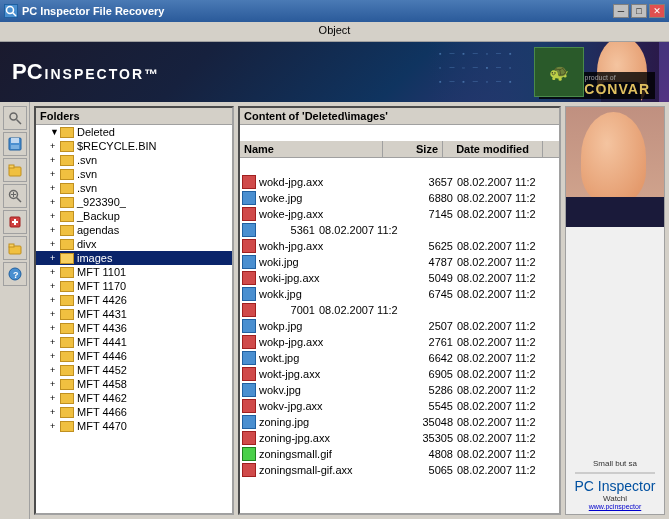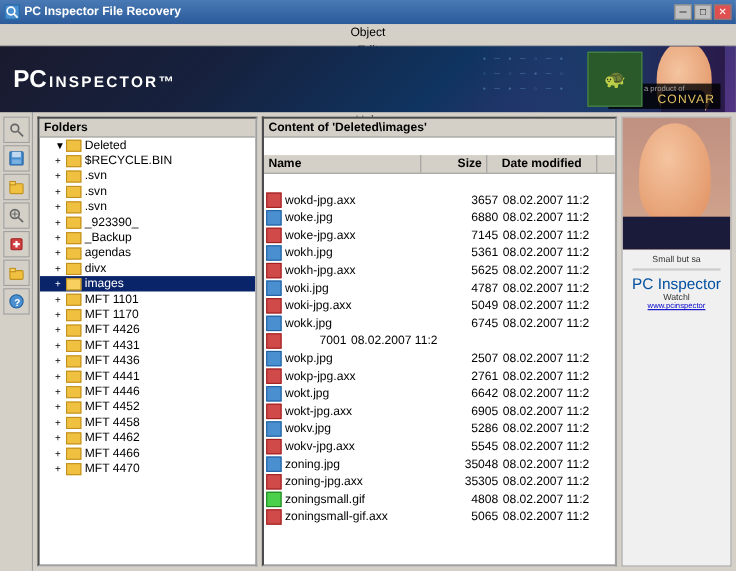--- a/index.html
+++ b/index.html
@@ -61,21 +61,21 @@
     .file-icon { width: 14px; height: 14px; background: #4a8fd0; border: 1px solid #2060a0; margin-right: 3px; flex-shrink: 0; }
     .file-icon.axx { background: #d04a4a; border-color: #a02020; }
     .file-icon.gif { background: #4ad04a; border-color: #208020; }
     .file-name { flex: 1; font-size: 11px; overflow: hidden; text-overflow: ellipsis; white-space: nowrap; }
     .file-size { width: 60px; text-align: right; font-size: 11px; padding-right: 4px; }
     .file-date { width: 100px; font-size: 11px; }
 
     
     .right-panel { width: 100px; border: 1px solid #a0a0a0; background: #e8e8e8; display: flex; flex-direction: column; overflow: hidden; }
     .right-img { height: 120px; background: linear-gradient(135deg, #d4a8a8, #f0d0d0); overflow: hidden; display: flex; align-items: center; justify-content: center; }
-    .right-ad { flex: 1; background: #f0f0f0; display: flex; flex-direction: column; align-items: center; justify-content: flex-start; padding: 4px; }
+    .right-ad { flex: 1; background: #f0f0f0; display: flex; flex-direction: column; align-items: center; justify-content: flex-end; padding: 4px; }
 
     
     ::-webkit-scrollbar { width: 16px; }
     ::-webkit-scrollbar-track { background: #d4d0c8; }
     ::-webkit-scrollbar-thumb { background: #a0a0a0; border: 1px solid #808080; }
 
     .header-decorative { position: absolute; right: 10px; top: 0; bottom: 0; width: 200px; display: flex; align-items: center; justify-content: flex-end; }
 
     .ad-small-text { font-size: 8px; color: #333; text-align: center; }
     .ad-logo { font-size: 14px; font-weight: normal; color: #0050a0; text-align: center; }
@@ -128,21 +128,21 @@
         </div>
       </div>
 
       <div style="width:70px; height:60px; overflow:hidden; position:relative;">
         <div style="width:50px; height:70px; background:radial-gradient(ellipse at 40% 40%, #f4c4a0, #e09060); border-radius:50% 50% 35% 35%; position:absolute; top:-5px; left:8px;"></div>
         <div style="width:40px; height:20px; background:#1a1a40; position:absolute; bottom:0; left:12px; border-radius:5px 5px 0 0;"></div>
       </div>
 
       <div style="position:absolute; bottom:3px; right:4px; background:rgba(0,0,0,0.8); color:#ccc; font-size:7px; padding:2px 5px; text-align:center;">
         <div style="color:#a0a0a0; font-size:7px;">a product of</div>
-        <div style="color:#e0c060; font-size:11px; font-weight:normal; letter-spacing:1px;margin-left:40px;">CONVAR</div>
+        <div style="color:#e0c060; font-size:14px; font-weight:bold; letter-spacing:1px;margin-left:40px;">CONVAR</div>
       </div>
 
       <div style="position:absolute; right:75px; top:5px; width:50px; height:50px; background:#2a5a2a; border:1px solid #4a8a4a; display:flex; align-items:center; justify-content:center; overflow:hidden;">
         <div style="color:#60c060; font-size:16px;">🐢</div>
       </div>
     </div>
   </div>
 </div>
 
 <div class="main-area">
@@ -359,21 +359,20 @@
               <span class="file-date">08.02.2007 11:2</span>
             </div>
             <div class="file-row">
               <span class="file-icon axx"></span>
               <span class="file-name">woke-jpg.axx</span>
               <span class="file-size">7145</span>
               <span class="file-date">08.02.2007 11:2</span>
             </div>
             <div class="file-row">
               <span class="file-icon"></span>
-              <span class="file-name">wokh.jpg</span>
               <span class="file-size">5361</span>
               <span class="file-date">08.02.2007 11:2</span>
             </div>
             <div class="file-row">
               <span class="file-icon axx"></span>
               <span class="file-name">wokh-jpg.axx</span>
               <span class="file-size">5625</span>
               <span class="file-date">08.02.2007 11:2</span>
             </div>
             <div class="file-row">

